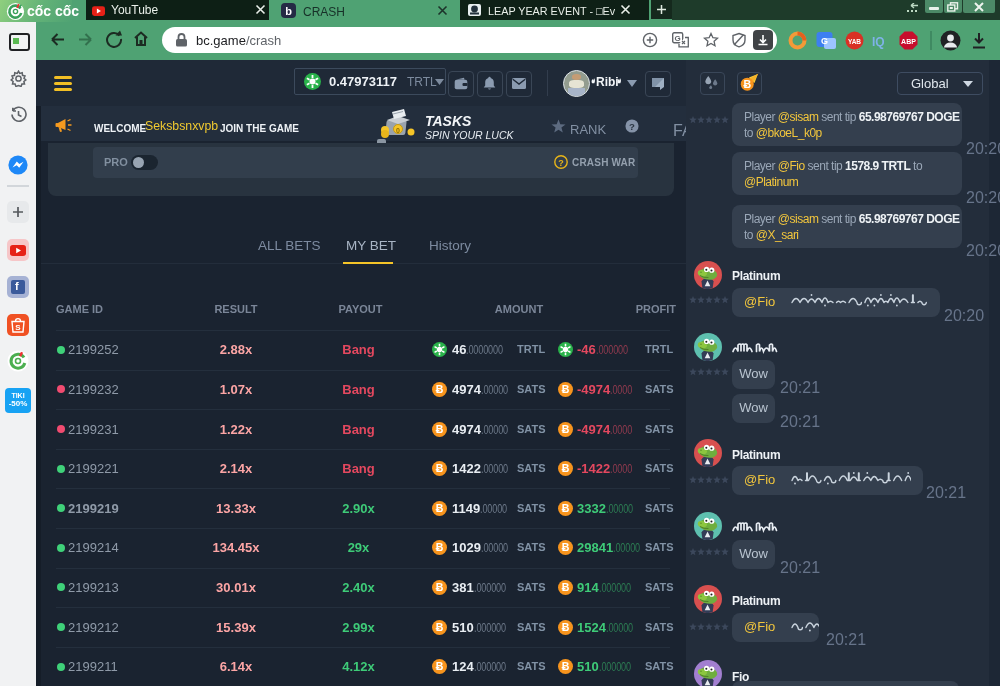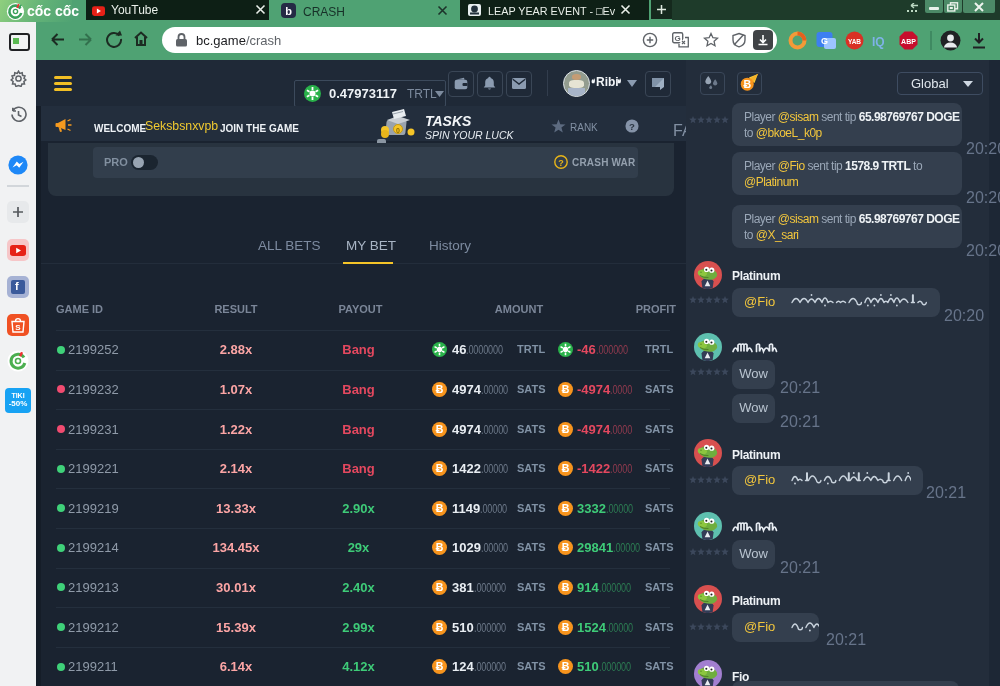--- a/index.html
+++ b/index.html
@@ -243,21 +243,21 @@
   <div class="abs" style="left:5px;top:366px;width:26px;height:25px;background:#17a2f3;border-radius:4px;text-align:center;">
     <div style="font-size:7px;font-weight:bold;color:#fff;margin-top:4px;">TIKI</div>
     <div style="font-size:8px;font-weight:bold;color:#fff;">-50%</div>
   </div>
 </div>
 
 <div class="main">
   <div class="siteheader">
     <div class="abs" style="left:18px;top:16px;width:18px;height:3px;background:#f2bf25;border-radius:1.5px;box-shadow:0 6px 0 #f2bf25,0 12px 0 #f2bf25;"></div>
 
-    <div class="abs" style="left:258px;top:20px;width:150px;height:25px;border:1.5px solid #3c4a5c;border-radius:2px;text-decoration:underline;">
+    <div class="abs" style="left:258px;top:8px;width:150px;height:25px;border:1.5px solid #3c4a5c;border-radius:2px;text-decoration:underline;">
       <svg class="abs" style="left:9px;top:3.5px;" width="17" height="17" viewBox="0 0 17 17">
             <circle cx="8.5" cy="8.5" r="8.5" fill="#29b24a"></circle>
             <circle cx="8.5" cy="8.5" r="3" fill="#fff"></circle>
             <g stroke="#fff" stroke-width="1.8">
               <path d="M8.5 2 V5"></path>
               <path d="M8.5 12 V15"></path>
               <path d="M2.9 5.3 L5.5 6.8"></path>
               <path d="M11.5 10.2 L14.1 11.7"></path>
               <path d="M2.9 11.7 L5.5 10.2"></path>
               <path d="M11.5 6.8 L14.1 5.3"></path>
@@ -332,21 +332,21 @@
           <circle cx="5" cy="26" r="4" fill="#e8b51b"></circle>
       <circle cx="31" cy="24" r="3.5" fill="#f5c528"></circle>
       <circle cx="18" cy="21" r="4.5" fill="#f5c528" stroke="#c79a10" stroke-width="1"></circle>
           <text x="18" y="24.5" text-anchor="middle" font-size="7" font-weight="bold" fill="#8a6a00" font-family="Liberation Sans">0</text>
     </svg>
     <span class="abs" style="left:389px;top:7px;font-size:14px;font-weight:bold;font-style:italic;color:#f2f5f8;">TASKS</span>
     <span class="abs" style="left:389px;top:23px;font-size:10.5px;font-style:italic;color:#e8edf2;">SPIN YOUR LUCK</span>
     <svg class="abs" style="left:515px;top:13px;" width="15" height="14" viewBox="0 0 15 14">
           <path d="M7.5 0.5 L9.3 5.2 14.5 5.4 10.4 8.6 11.8 13.5 7.5 10.7 3.2 13.5 4.6 8.6 0.5 5.4 5.7 5.2 Z" fill="#5d6b80"></path>
         </svg>
-    <span class="abs" style="left:534px;top:16px;font-size:10px;color:#8290a3;">RANK</span>
+    <span class="abs" style="left:534px;top:16px;font-size:13px;color:#8290a3;">RANK</span>
     <svg class="abs" style="left:589px;top:13px;" width="14" height="14" viewBox="0 0 16 16">
           <circle cx="8" cy="8" r="7.5" fill="#8593a8"></circle>
           <text x="8" y="12" text-anchor="middle" font-size="11" font-weight="bold" fill="#2a3542" font-family="Liberation Sans">?</text>
         </svg>
     <span class="abs" style="left:606px;top:16px;font-size:16px;color:#8290a3;margin-left:31px;">FAQ</span>
   </div>
   <div class="abs" style="left:341px;top:79px;width:9px;height:4px;background:#8b96a2;border-radius:2px 2px 0 0;"></div>
   <div class="gamepanel">
     <div class="prorow">
       <span class="abs" style="left:11px;top:9px;font-size:11px;font-weight:bold;color:#8290a0;">PRO</span>
@@ -452,21 +452,21 @@
     <div class="amt" style="top:171.1px;left:416px;">1422<span class="dim dec">.00000</span></div>
     <div class="cur" style="top:172.1px;left:481px;">SATS</div>
     <svg class="abs" style="left:522px;top:171.1px;" width="15" height="15" viewBox="0 0 17 17">
           <circle cx="8.5" cy="8.5" r="8.5" fill="#f7941d"></circle>
           <text x="8.5" y="12.8" text-anchor="middle" font-size="12" font-weight="bold" fill="#fff" font-family="Liberation Sans">Ƀ</text>
         </svg>
     <div class="amt red" style="top:171.1px;left:541px;">-1422<span class="redd dec">.0000</span></div>
     <div class="cur" style="top:172.1px;left:609px;">SATS</div>
     <div class="tbl-sep" style="top:198.4px;"></div>
     <div class="dot" style="top:214.2px;background:#3fd179;"></div>
-    <div class="row-id" style="top:210.7px;">2199219</div>
+    <div class="row-id" style="top:210.7px;font-weight:bold;">2199219</div>
     <div class="res" style="top:210.7px;">13.33x</div>
     <div class="pay grn" style="top:210.7px;">2.90x</div>
     <svg class="abs" style="left:396px;top:210.70000000000002px;" width="15" height="15" viewBox="0 0 17 17">
           <circle cx="8.5" cy="8.5" r="8.5" fill="#f7941d"></circle>
           <text x="8.5" y="12.8" text-anchor="middle" font-size="12" font-weight="bold" fill="#fff" font-family="Liberation Sans">Ƀ</text>
         </svg>
     <div class="amt" style="top:210.7px;left:416px;">1149<span class="dim dec">.00000</span></div>
     <div class="cur" style="top:211.7px;left:481px;">SATS</div>
     <svg class="abs" style="left:522px;top:210.70000000000002px;" width="15" height="15" viewBox="0 0 17 17">
           <circle cx="8.5" cy="8.5" r="8.5" fill="#f7941d"></circle>

